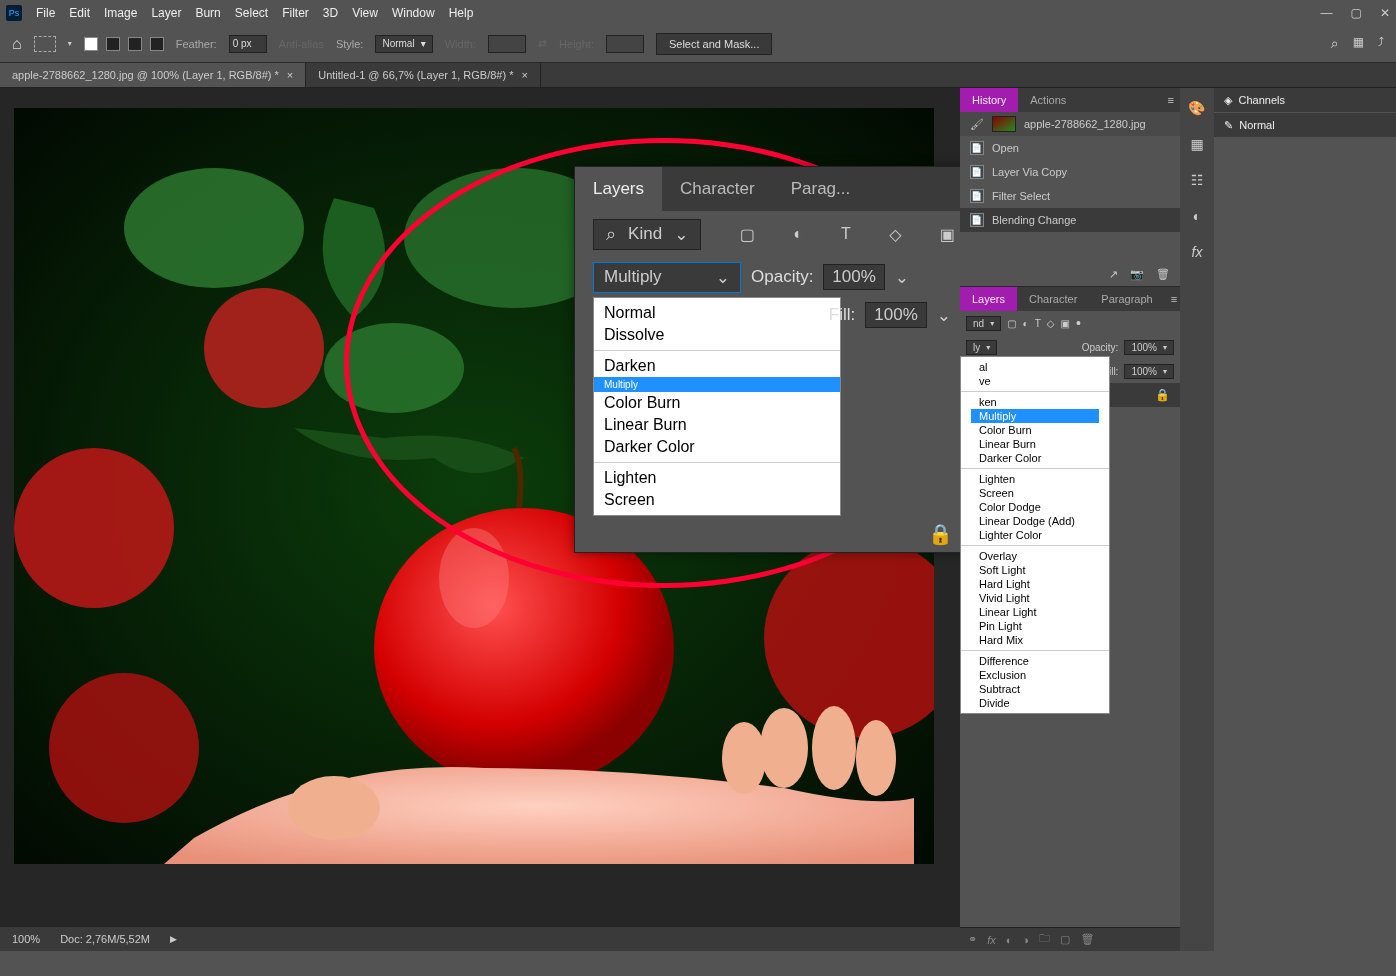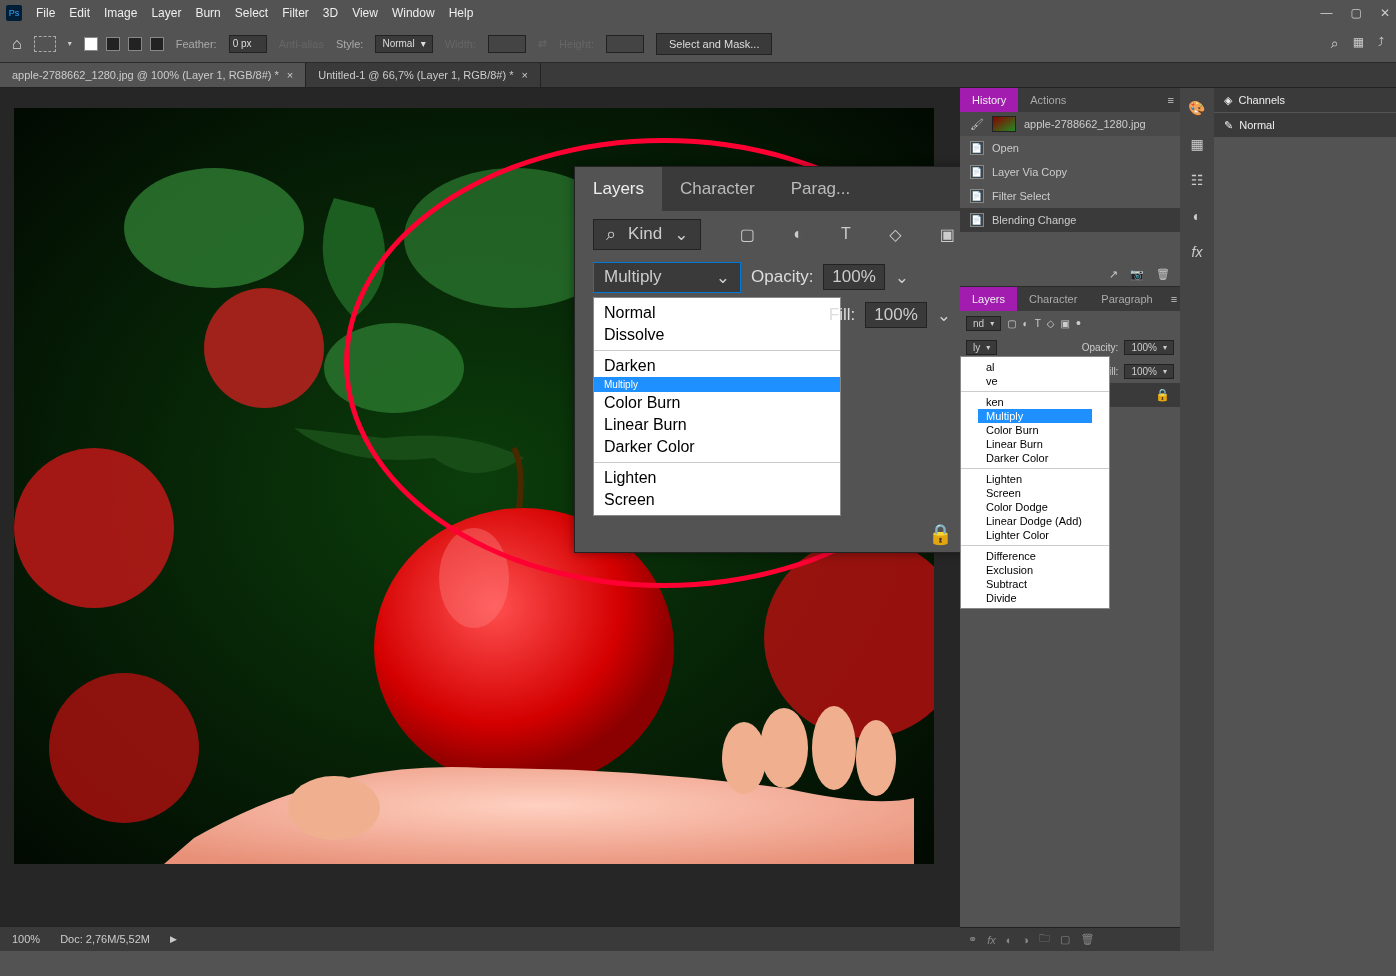--- a/index.html
+++ b/index.html
@@ -64,21 +64,21 @@
 .hist-btm{height:24px;display:flex;justify-content:flex-end;align-items:center;gap:12px;padding:0 10px}
 .layers-fltr{height:24px;display:flex;align-items:center;gap:6px;padding:0 6px;font-size:10px}
 .lay-kn{display:flex;align-items:center;gap:6px;border:1px solid #222;padding:1px 6px;background:#3a3a3a}
 .micro-ic{font-size:10px;color:#ccc}
 .dot{font-size:14px;color:#ccc}
 .lay-brow{height:24px;display:flex;align-items:center;gap:6px;padding:0 6px;font-size:10px}
 .lay-drop{display:flex;align-items:center;gap:6px;padding:1px 6px;background:#3a3a3a;border:1px solid #222}
 .lay-lock{height:24px;position:relative;display:flex;align-items:center;padding:6px 10px;background:#3a3a3a}
 .lock-ic{margin-left:auto;font-size:12px}
 .blend-list{background:#fff;color:#000;font-size:11px;position:absolute;left:960px;top:356px;width:150px;border:1px solid #888;z-index:10}
-.bg{border-top:1px solid #ccc;padding:3px 17px}
+.bg{border-top:1px solid #ccc;padding:3px 10px}
 .bg:first-child{border-top:none}
 .bg div{padding:1px 8px;cursor:pointer}
 .bg .hi{background:#1e90ff;color:#fff}
 .fx-row{height:24px;display:flex;align-items:center;gap:10px;padding:0 8px;font-size:11px;color:#888;background:#3a3a3a;border-top:1px solid #222;position:absolute;bottom:0;width:220px}
 .vstrip{width:34px;background:#454545;padding-top:8px;display:flex;flex-direction:column;align-items:center;gap:12px}
 .vbtn{width:24px;height:24px;display:flex;align-items:center;justify-content:center;font-size:14px;color:#ccc;cursor:pointer}
 .far-right{width:182px;background:#535353}
 .fr-tabs{height:24px;display:flex;align-items:center;background:#3a3a3a;margin-bottom:1px}
 .fr-tab{padding:0 10px;font-size:11px;color:#eee;display:flex;align-items:center;gap:6px;cursor:pointer}
 svg{display:block}
@@ -384,18 +384,27 @@
     <div>Darker Color</div>
   </div>
   <div class="bg">
     <div>Lighten</div>
     <div>Screen</div>
     <div>Color Dodge</div>
     <div>Linear Dodge (Add)</div>
     <div>Lighter Color</div>
   </div>
   <div class="bg">
+    <div>Overlay</div>
+    <div>Soft Light</div>
+    <div>Hard Light</div>
+    <div>Vivid Light</div>
+    <div>Linear Light</div>
+    <div>Pin Light</div>
+    <div>Hard Mix</div>
+  </div>
+  <div class="bg">
     <div>Difference</div>
     <div>Exclusion</div>
     <div>Subtract</div>
     <div>Divide</div>
   </div>
 </div>
 
 </body></html>

